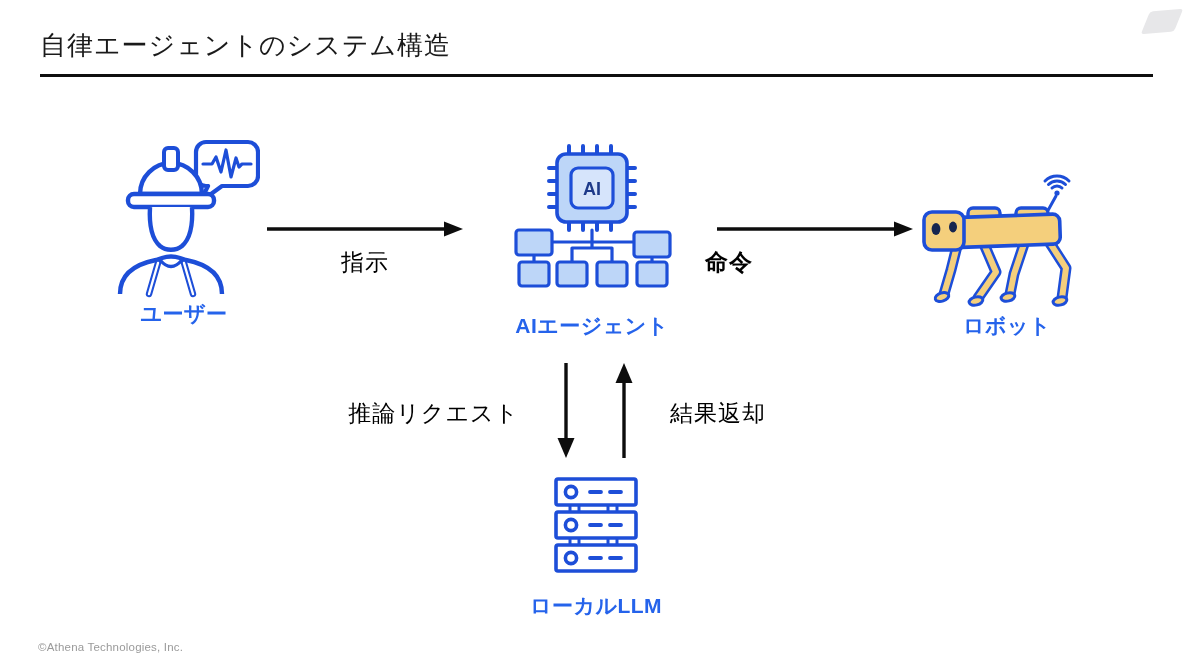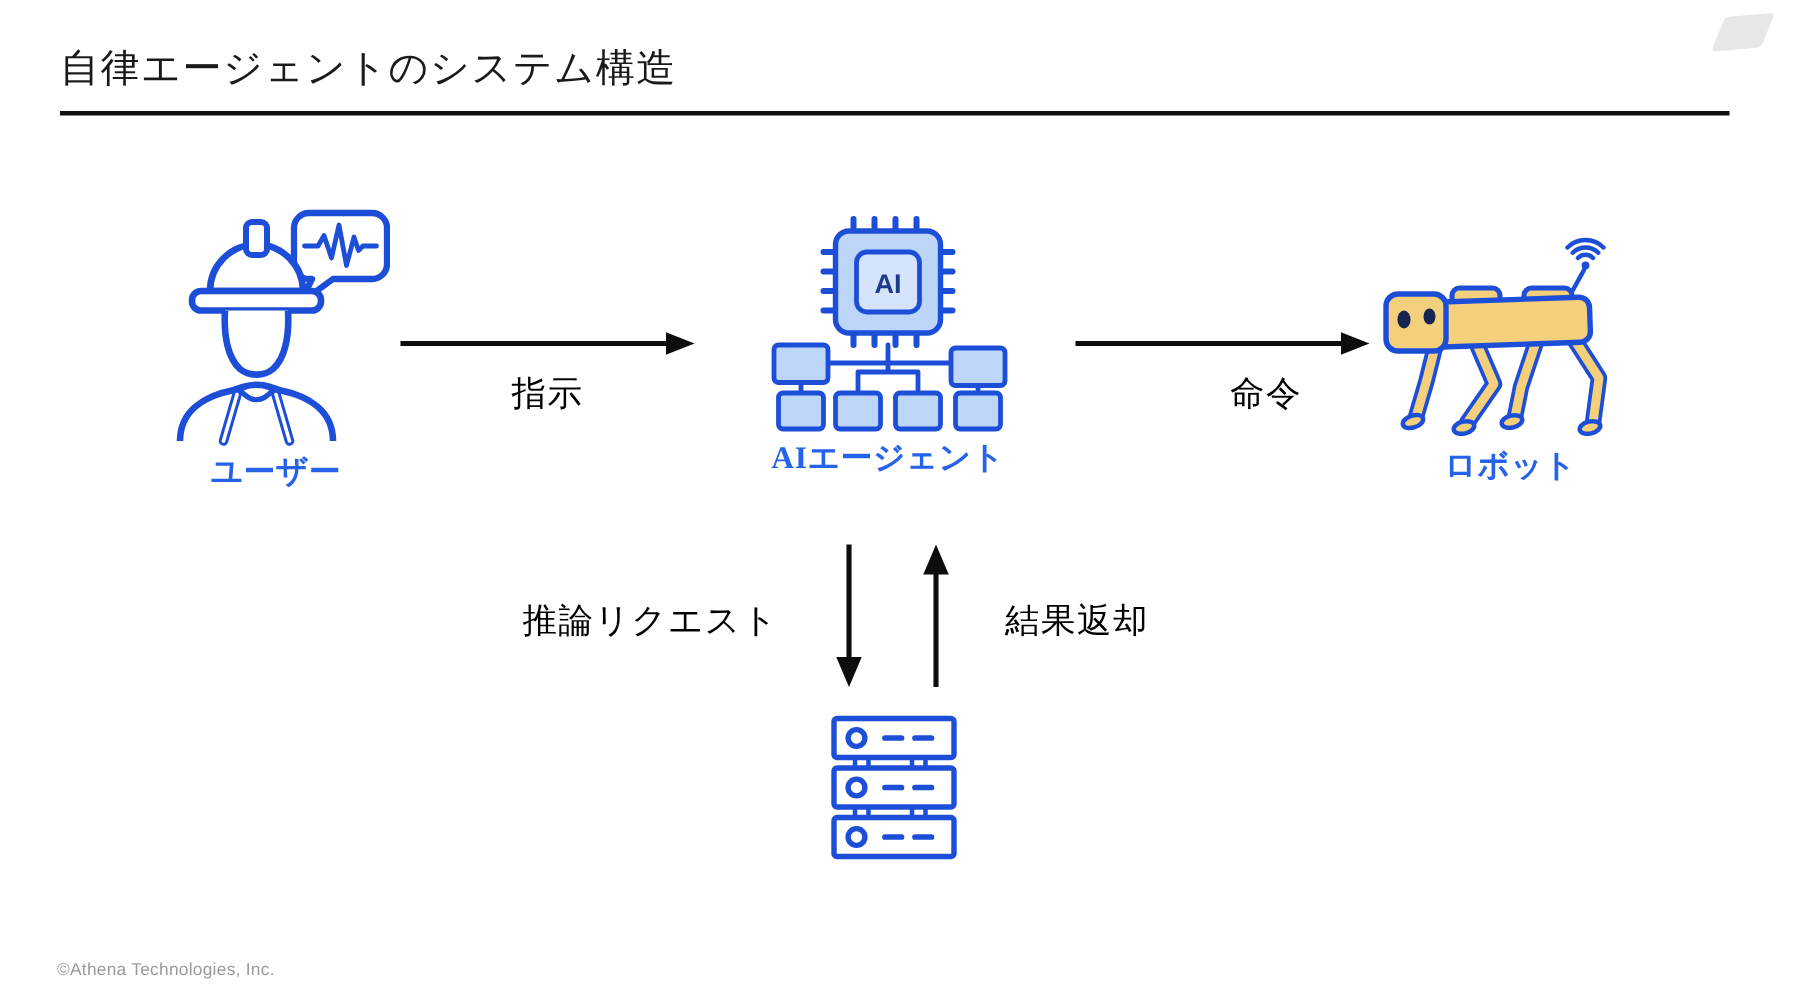--- a/index.html
+++ b/index.html
@@ -25,43 +25,43 @@
     transform:skewX(-26deg) rotate(-5deg);
   }
   
   .node { position:absolute; display:flex; flex-direction:column; align-items:center; }
   .node-label {
     font-weight:700; font-size:21px; letter-spacing:0.5px;
     color:var(--accent,#2563eb); white-space:nowrap;
   }
   .node-user  { left:106px; top:136px; width:156px; }
   .node-agent { left:510px; top:142px; width:164px; }
-  .node-robot { left:916px; top:156px; width:182px; }
+  .node-robot { left:916px; top:172px; width:182px; }
   .node-llm   { left:523px; top:476px; width:146px; }
   .node-user  .node-label { margin-top:2px; }
-  .node-agent .node-label { margin-top:3px;font-family:Liberation Serif, serif; }
+  .node-agent .node-label { margin-top:24px; }
   .node-robot .node-label { margin-top:4px; }
   .node-llm   .node-label { margin-top:18px; }
   
   .st  { stroke:var(--outline,#1d4ed8); fill:none; stroke-linecap:round; stroke-linejoin:round; }
   .stw { stroke:var(--outline,#1d4ed8); fill:#ffffff; stroke-linejoin:round; }
   .stf { stroke:var(--outline,#1d4ed8); fill:var(--fill-light,#bdd6f8); stroke-linejoin:round; }
   .sty { stroke:var(--outline,#1d4ed8); fill:var(--robot-body,#f4cf7c); stroke-linejoin:round; }
   .leg-outer { stroke:var(--outline,#1d4ed8); fill:none; stroke-width:11; stroke-linecap:round; stroke-linejoin:round; }
   .leg-inner { stroke:var(--robot-body,#f4cf7c); fill:none; stroke-width:6; stroke-linecap:round; stroke-linejoin:round; }
   .chip-text { fill:#1e3a8a; font-family:"Liberation Sans","DejaVu Sans",sans-serif; font-weight:700; font-size:18px; }
   
   .arrow { position:absolute; }
   .arrow line    { stroke:#0d0d0d; stroke-width:3.4px; }
   .arrow polygon { fill:#0d0d0d; }
   .edge-label {
     position:absolute; font-size:23px; letter-spacing:1px; color:#000000; white-space:nowrap;
   }
   .e-instruction { left:267px; top:247px; width:196px; text-align:center; }
-  .e-command     { left:672px; top:247px; width:196px; text-align:right; }
+  .e-command     { left:705px; top:247px; width:196px; text-align:left;font-weight:bold; }
   .e-inference   { left:287px; top:398px; width:232px; text-align:right; }
   .e-result      { left:670px; top:398px; }
   
   .footer-copyright {
     position:absolute; left:38px; top:641px; font-size:11.5px; color:#9a9a9a; letter-spacing:0.2px;text-align:center;
   }
 </style>
 </head>
 <body>
 
@@ -192,17 +192,18 @@
       <rect class="stw" stroke-width="3.6" x="4" y="36" width="80" height="26" rx="2"></rect>
       <rect class="stw" stroke-width="3.6" x="4" y="69" width="80" height="26" rx="2"></rect>
 
       <circle class="st" stroke-width="3.6" cx="19" cy="16" r="5.6"></circle>
       <path class="st" stroke-width="3.8" d="M38,16 H49 M58,16 H69"></path>
       <circle class="st" stroke-width="3.6" cx="19" cy="49" r="5.6"></circle>
       <path class="st" stroke-width="3.8" d="M38,49 H49 M58,49 H69"></path>
       <circle class="st" stroke-width="3.6" cx="19" cy="82" r="5.6"></circle>
       <path class="st" stroke-width="3.8" d="M38,82 H49 M58,82 H69"></path>
     </svg>
+    <div class="node-label">ローカルLLM</div>
   </div>
 
   <div class="footer-copyright">©Athena Technologies, Inc.</div>
 
 </div>
 
 </body></html>

